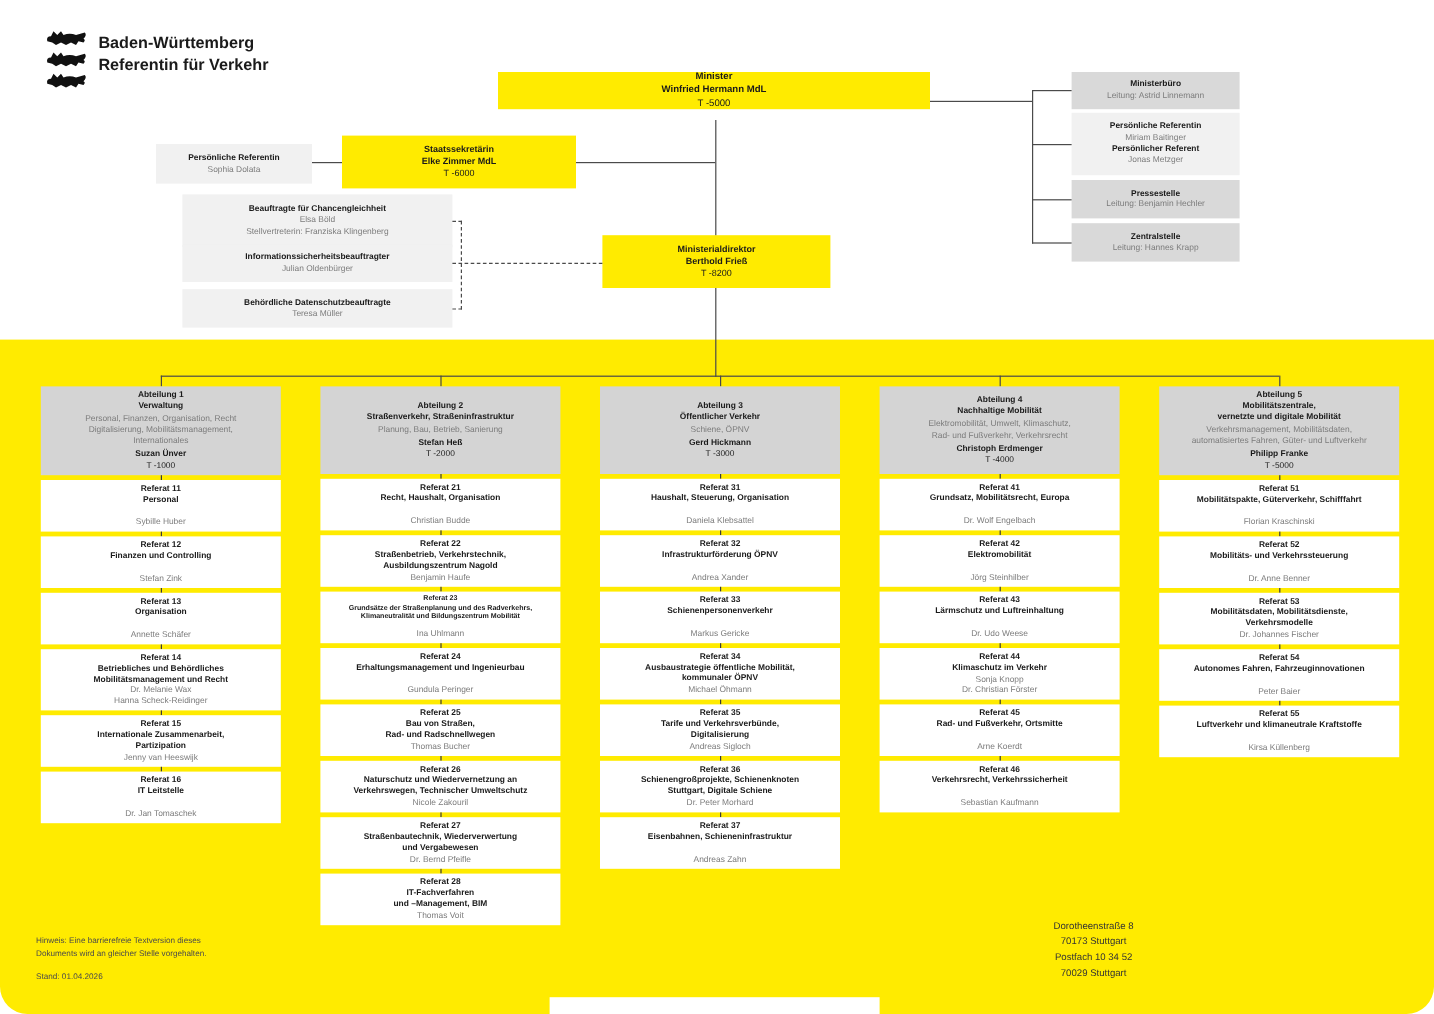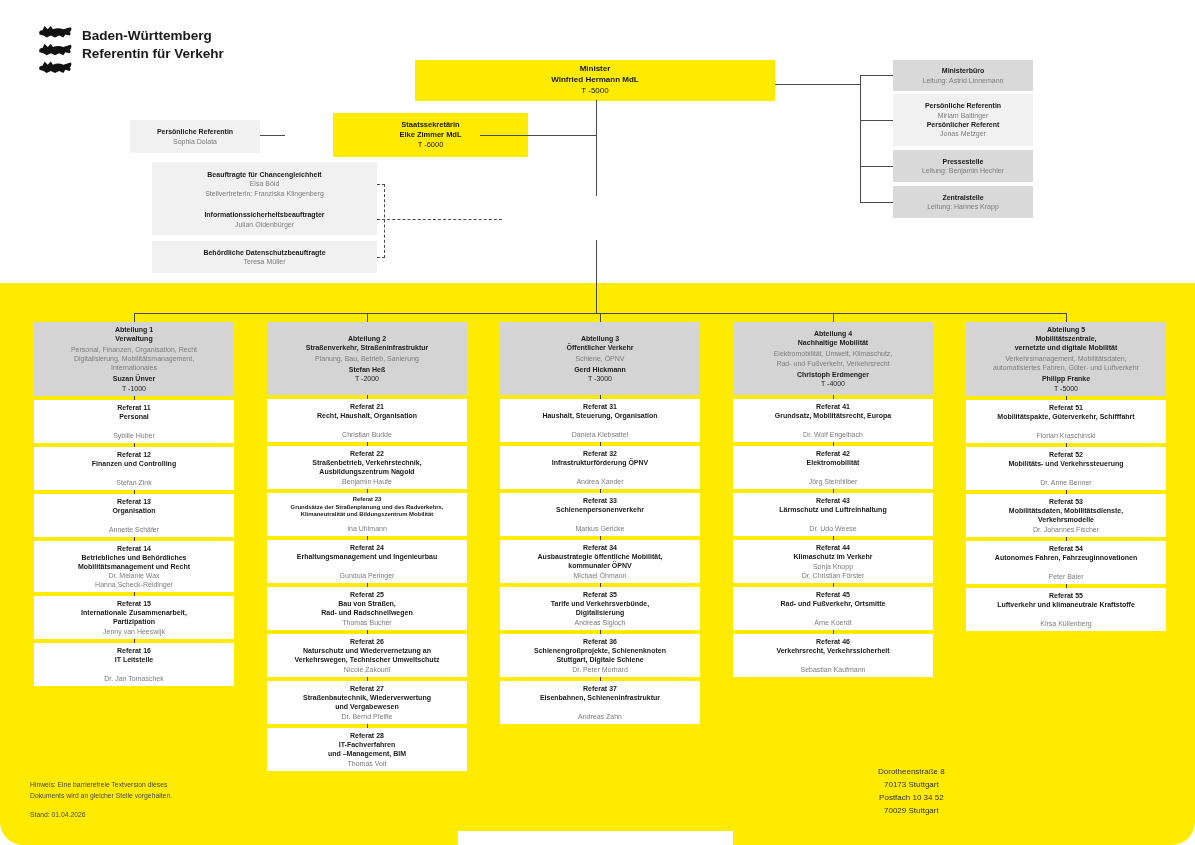--- a/index.html
+++ b/index.html
@@ -10,22 +10,22 @@
 
   .box{position:absolute;display:flex;flex-direction:column;justify-content:center;
        text-align:center;font-size:7px;line-height:1.35;box-sizing:border-box;padding:2px;}
   .b{font-weight:700;}
   .muted{color:#7c7c7c;}
   .pre{white-space:pre-line;}
   .yellow{background:#ffeb00;}
   .gray{background:#d9d9d9;}
   .lgray{background:#f1f1f1;}
 
-  .minister-box{left:415px;top:60px;width:360px;height:41px;font-size:8px;}
-  .staats-box{left:285px;top:113px;width:195px;height:44px;font-size:7.5px;margin-left:48px;}
+  .minister-box{left:415px;top:60px;width:360px;height:31px;font-size:8px;}
+  .staats-box{left:285px;top:113px;width:195px;height:44px;font-size:7.5px;}
   .md-box{left:502px;top:196px;width:190px;height:44px;font-size:7.5px;}
   .sophia-box{left:130px;top:120px;width:130px;height:33px;}
   .rb{left:893px;width:140px;}
   .rb-mb{top:60px;height:31px;}
   .rb-pr{top:94px;height:52px;background:#f1f1f1;}
   .rb-ps{top:150px;height:32px;}
   .rb-zs{top:186px;height:32px;}
   .bf{left:152px;width:225px;background:#f1f1f1;}
   .bf-1{top:162px;height:44px;}
   .bf-2{top:204px;height:31px;}
@@ -86,20 +86,25 @@
     <div class="b">Winfried Hermann MdL</div>
     <div>T -5000</div>
   </div>
 
   <div class="box yellow staats-box">
     <div class="b">Staatssekretärin</div>
     <div class="b">Elke Zimmer MdL</div>
     <div>T -6000</div>
   </div>
 
+  <div class="box yellow md-box">
+    <div class="b">Ministerialdirektor</div>
+    <div class="b">Berthold Frieß</div>
+    <div>T -8200</div>
+  </div>
 
   <div class="box lgray sophia-box">
     <div class="b">Persönliche Referentin</div>
     <div class="muted">Sophia Dolata</div>
   </div>
 
   <div class="box gray rb rb-mb">
     <div class="b">Ministerbüro</div>
     <div class="muted">Leitung: Astrid Linnemann</div>
   </div>

